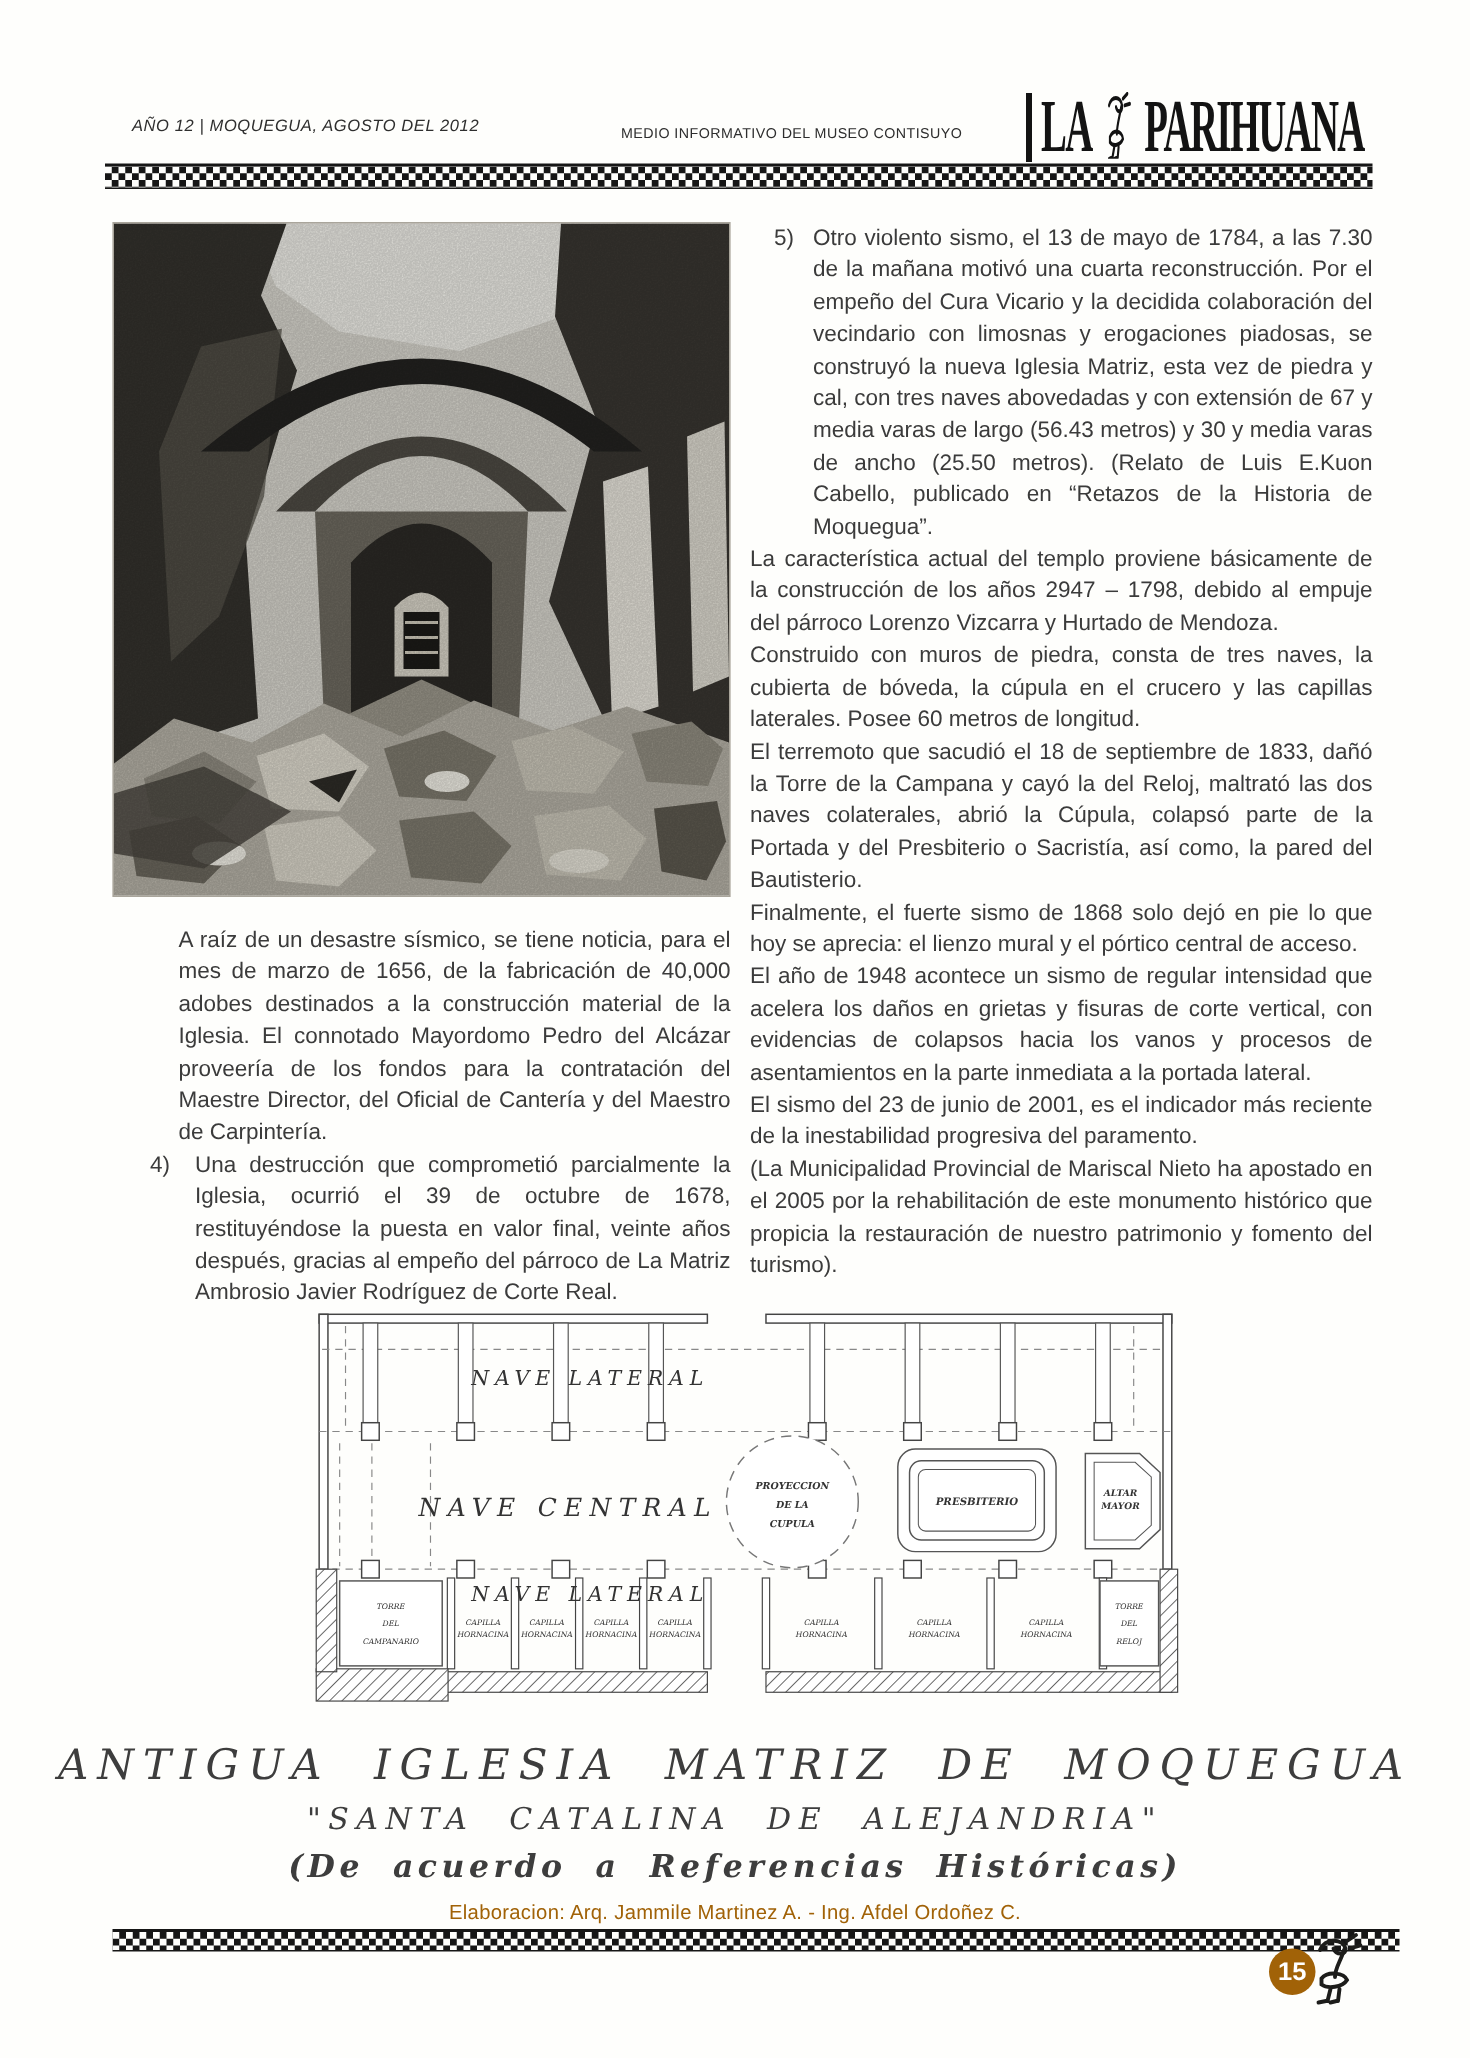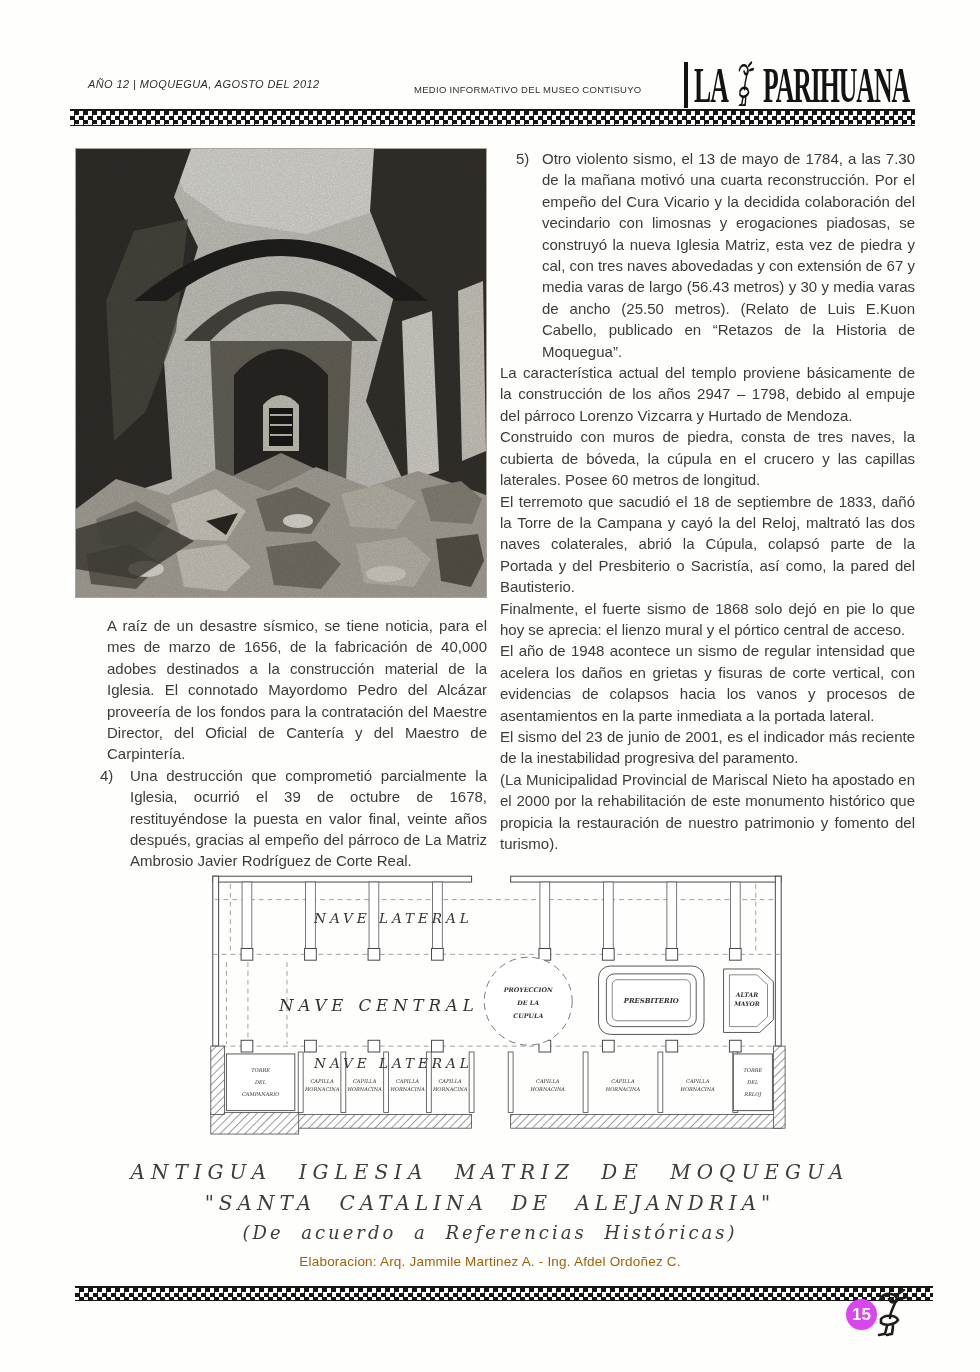--- a/index.html
+++ b/index.html
@@ -30,40 +30,40 @@
   }
   .band-top{left:70px;top:109px;width:845px;height:14px;}
   .band-bottom{left:75px;top:1286px;width:858px;height:12px;}
   
   .columns{left:75px;top:148px;width:840px;display:flex;gap:13px;}
   .col-left{width:412px;}
   .col-right{width:415px;}
   .body-text{font-size:15px;line-height:21.4px;text-align:justify;color:#3b3b3b;}
   .photo-frame{width:410px;height:448px;border:1px solid #a9a59b;background:#d6d4cc;}
   .para{margin:0;}
-  .cont-para{margin-left:32px;margin-top:13px;}
+  .cont-para{margin-left:44px;margin-top:13px;}
   .num-item{display:flex;margin-top:0;}
   .num-item .num{flex:0 0 30px;}
   .num-item .txt{flex:1;}
   .col-left .num-item{margin-left:25px;}
   .col-right .num-item{margin-left:16px;}
   .col-right .num-item .num{flex:0 0 26px;}
   
   .plan{left:203px;top:866px;}
   .plan text{font-family:"DejaVu Serif", serif;font-style:italic;fill:#333;}
   
   .caption{left:0;top:1160px;width:980px;text-align:center;color:#3d3d3d;}
-  .cap1{font-family:"DejaVu Serif", serif;font-style:italic;font-size:20px;letter-spacing:6px;word-spacing:14px;}
+  .cap1{font-family:"DejaVu Serif", serif;font-style:italic;font-size:28px;letter-spacing:6px;word-spacing:14px;}
   .cap2{font-family:"DejaVu Serif", serif;font-style:italic;font-size:20px;letter-spacing:5px;word-spacing:12px;margin-top:7px;}
-  .cap3{font-family:"DejaVu Serif", serif;font-style:italic;font-size:18px;letter-spacing:3px;word-spacing:9px;margin-top:7px;}
+  .cap3{font-family:"DejaVu Serif", serif;font-style:italic;font-size:21px;letter-spacing:3px;word-spacing:9px;margin-top:7px;font-weight:bold;}
   .credit{font-family:"Liberation Sans", sans-serif;font-size:13.5px;color:#a16207;margin-top:11px;letter-spacing:.2px;}
   
   .page-badge{
     left:846px;top:1299px;width:31px;height:31px;border-radius:50%;
-    background:#d946ef;color:#fff;display:flex;align-items:center;justify-content:center;
+    background:#a16207;color:#fff;display:flex;align-items:center;justify-content:center;
     font-size:17px;font-weight:bold;font-family:"Liberation Sans", sans-serif;
   }
   .footer-bird{left:871px;top:1286px;}
 </style>
 </head>
 <body>
 
 <div class="abs issue-info">AÑO 12 | MOQUEGUA, AGOSTO DEL 2012</div>
 <div class="abs pub-info">MEDIO INFORMATIVO DEL MUSEO CONTISUYO</div>
 
@@ -143,21 +143,21 @@
     <div class="body-text num-item">
       <span class="num">5)</span>
       <span class="txt">Otro violento sismo, el 13 de mayo de 1784, a las 7.30 de la mañana motivó una cuarta reconstrucción. Por el empeño del Cura Vicario y la decidida colaboración del vecindario con limosnas y erogaciones piadosas, se construyó la nueva Iglesia Matriz, esta vez de piedra y cal, con tres naves abovedadas y con extensión de 67 y media varas de largo (56.43 metros) y 30 y media varas de ancho (25.50 metros). (Relato de Luis E.Kuon Cabello, publicado en “Retazos de la Historia de Moquegua”.</span>
     </div>
     <p class="body-text para">La característica actual del templo proviene básicamente de la construcción de los años 2947 – 1798, debido al empuje del párroco Lorenzo Vizcarra y Hurtado de Mendoza.</p>
     <p class="body-text para">Construido con muros de piedra, consta de tres naves, la cubierta de bóveda, la cúpula en el crucero y las capillas laterales. Posee 60 metros de longitud.</p>
     <p class="body-text para">El terremoto que sacudió el 18 de septiembre de 1833, dañó la Torre de la Campana y cayó la del Reloj, maltrató las dos naves colaterales, abrió la Cúpula, colapsó parte de la Portada y del Presbiterio o Sacristía, así como, la pared del Bautisterio.</p>
     <p class="body-text para">Finalmente, el fuerte sismo de 1868 solo dejó en pie lo que hoy se aprecia: el lienzo mural y el pórtico central de acceso.</p>
     <p class="body-text para">El año de 1948 acontece un sismo de regular intensidad que acelera los daños en grietas y fisuras de corte vertical, con evidencias de colapsos hacia los vanos y procesos de asentamientos en la parte inmediata a la portada lateral.</p>
     <p class="body-text para">El sismo del 23 de junio de 2001, es el indicador más reciente de la inestabilidad progresiva del paramento.</p>
-    <p class="body-text para">(La Municipalidad Provincial de Mariscal Nieto ha apostado en el 2000 por la rehabilitación de este monumento histórico que propicia la restauración de nuestro patrimonio y fomento del turismo).</p>
+    <p class="body-text para">(La Municipalidad Provincial de Mariscal Nieto ha apostado en el 2005 por la rehabilitación de este monumento histórico que propicia la restauración de nuestro patrimonio y fomento del turismo).</p>
   </div>
 </div>
 
 <svg class="abs plan" width="586" height="288" viewBox="0 0 600 290">
   <defs>
     <pattern id="hatch" width="6" height="6" patternUnits="userSpaceOnUse" patternTransform="rotate(45)">
       <rect width="6" height="6" fill="#fff"></rect>
         <line x1="0" y1="0" x2="0" y2="6" stroke="#555" stroke-width="1.2"></line>
     </pattern>
   </defs>

